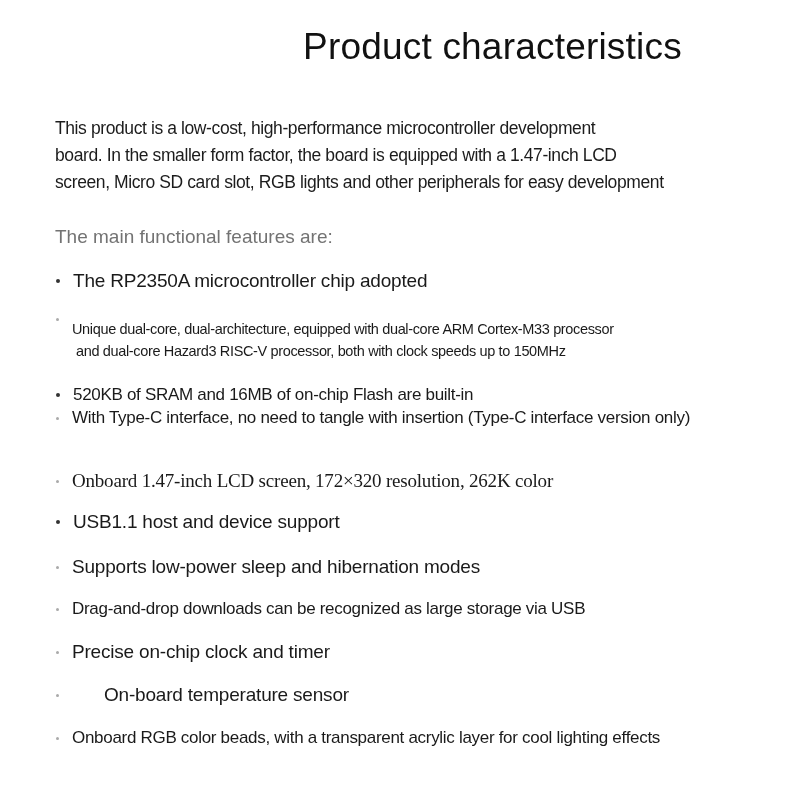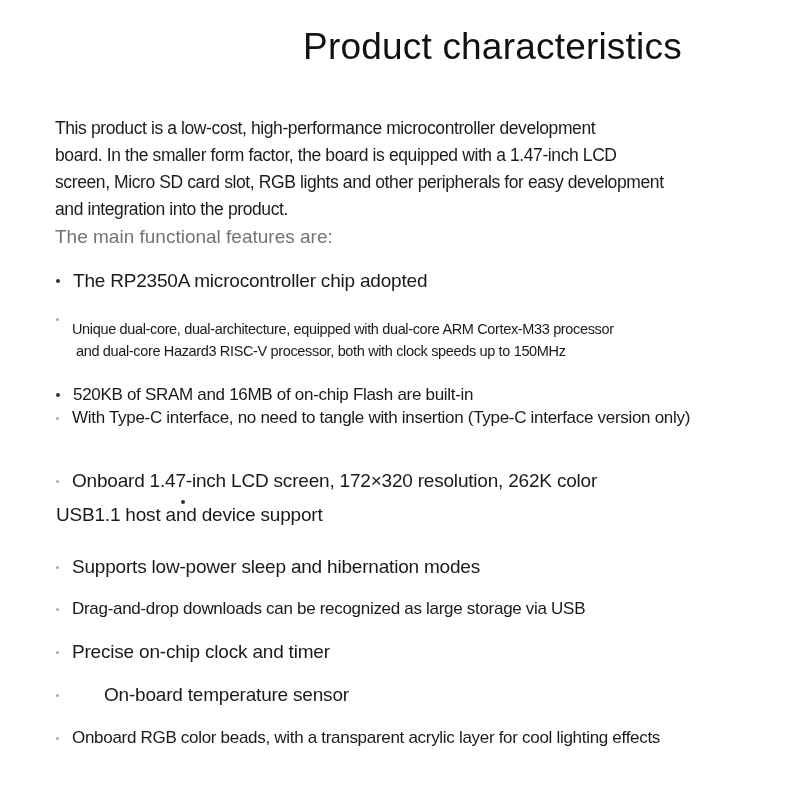--- a/index.html
+++ b/index.html
@@ -88,21 +88,20 @@
   </style>
 </head>
 <body>
 
 <h1 class="title">Product characteristics</h1>
 
 <p class="intro">
   <span class="intro-line">This product is a low-cost, high-performance microcontroller development</span>
   <span class="intro-line">board. In the smaller form factor, the board is equipped with a 1.47-inch LCD</span>
   <span class="intro-line">screen, Micro SD card slot, RGB lights and other peripherals for easy development</span>
-  <span class="intro-line">and integration into the product.</span>
 </p>
 
 <p class="subhead">The main functional features are:</p>
 
 <div>
 
   <div class="feature f-large" style="top:270px;">
     <span class="bullet"></span>
     <span>The RP2350A microcontroller chip adopted</span>
   </div>
@@ -120,26 +119,26 @@
   <div class="feature f-med" style="top:385px;">
     <span class="bullet"></span>
     <span>520KB of SRAM and 16MB of on-chip Flash are built-in</span>
   </div>
 
   <div class="feature f-med" style="top:408px;">
     <span class="bullet faint"></span>
     <span>With Type-C interface, no need to tangle with insertion (Type-C interface version only)</span>
   </div>
 
-  <div class="feature f-large" style="top:470px;">
+  <div class="feature f-large" style="top:470px;font-family:Liberation Serif, serif;">
     <span class="bullet faint"></span>
     <span>Onboard 1.47-inch LCD screen, 172×320 resolution, 262K color</span>
   </div>
 
-  <div class="feature f-large" style="top:500px;flex-direction:column;">
+  <div class="feature f-large" style="top:511px;">
     <span class="bullet"></span>
     <span>USB1.1 host and device support</span>
   </div>
 
   <div class="feature f-large" style="top:556px;">
     <span class="bullet faint"></span>
     <span>Supports low-power sleep and hibernation modes</span>
   </div>
 
   <div class="feature f-med" style="top:599px;">

